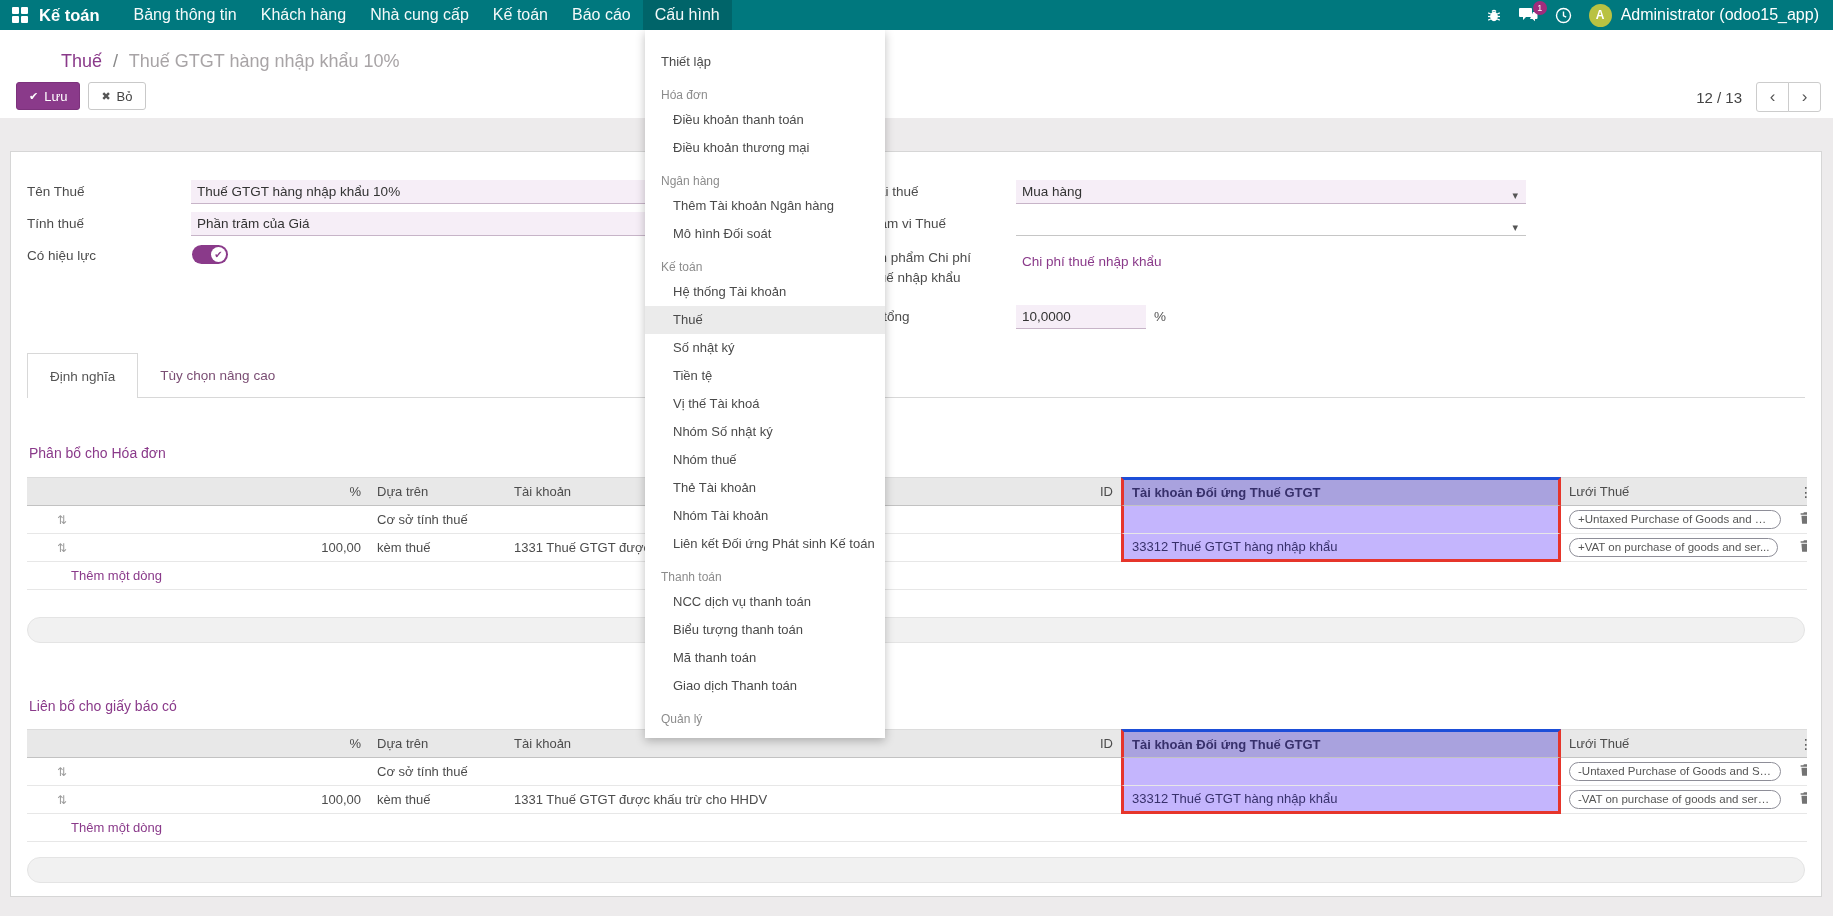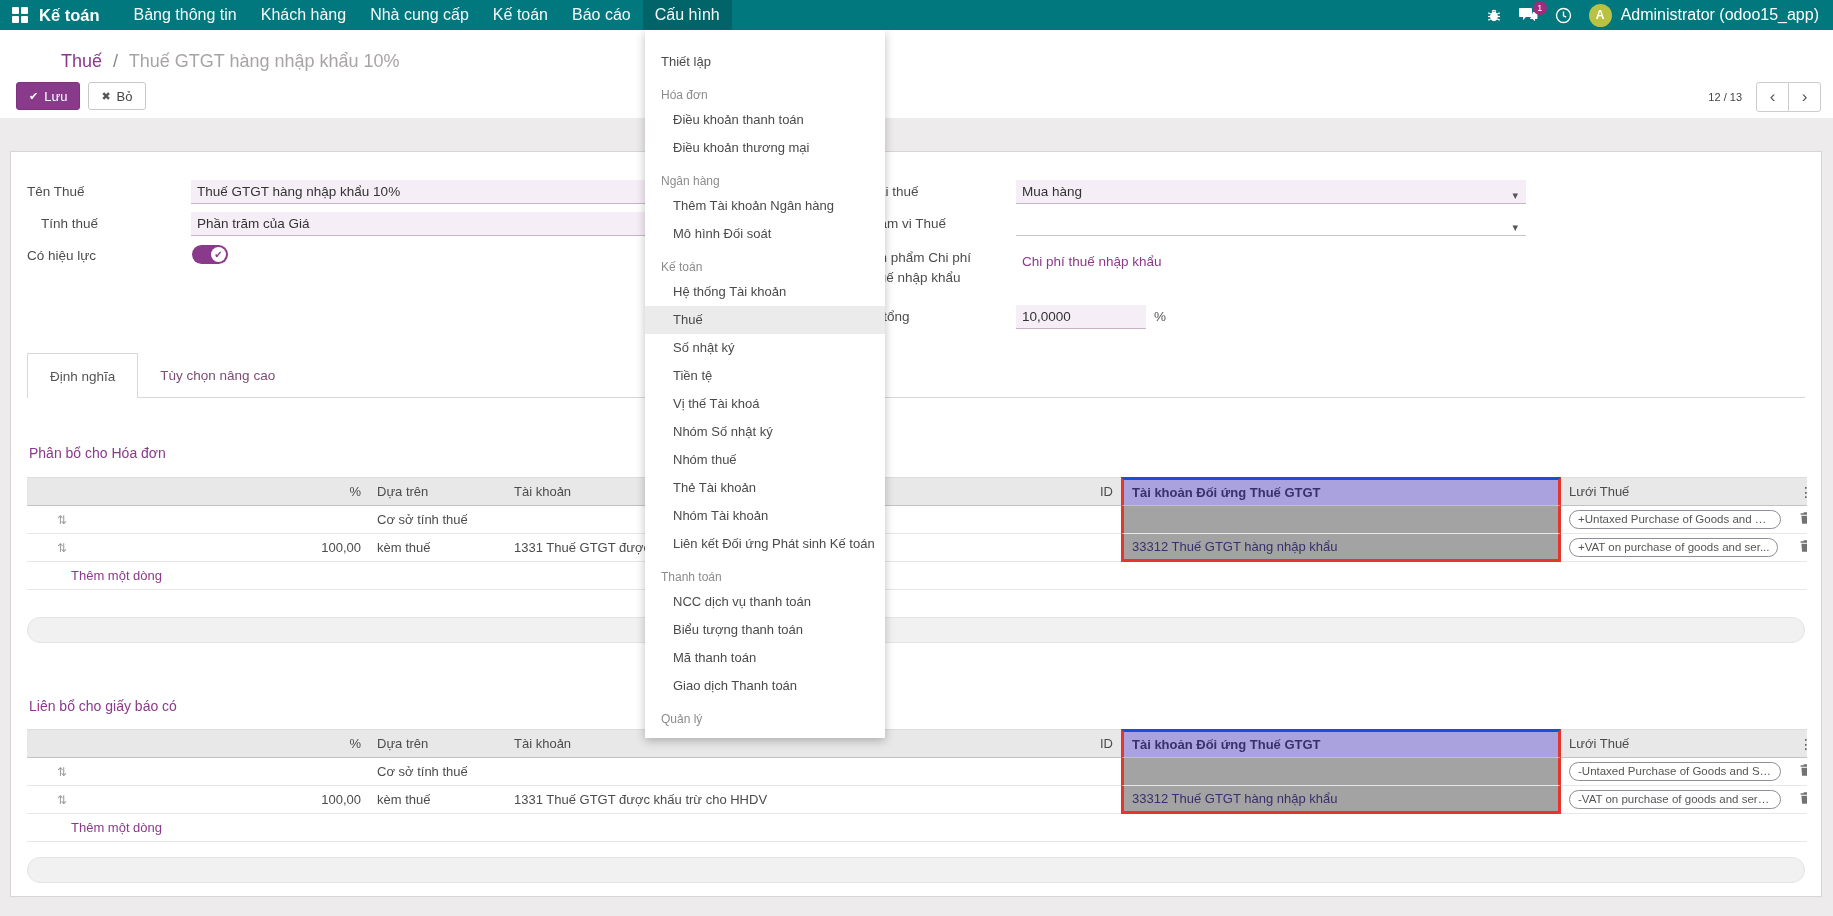--- a/index.html
+++ b/index.html
@@ -37,21 +37,21 @@
   .bc-current { color:#a8a4a6; }
   .cp-buttons { position:absolute; top:52px; left:16px; display:flex; gap:8px; }
   .btn { height:28px; padding:0 12px; border-radius:3px; font-size:13px;
          display:flex; align-items:center; gap:6px; cursor:pointer; }
   .btn-primary { background:#8a3a8a; border:1px solid #7c327c; color:#fff; }
   .btn-secondary { background:#fff; border:1px solid #c9c9c9; color:#444; }
   .btn .ic { font-size:11px; }
   .btn-secondary .ic { color:#555; }
   .pager { position:absolute; top:52px; right:12px; display:flex;
            align-items:center; gap:14px; }
-  .pager-value { font-size:11px; color:#444; }
+  .pager-value { font-size:15px; color:#444; }
   .pager-btns { display:flex; }
   .pager-btn { width:33px; height:30px; background:#fff; border:1px solid #ccc;
                color:#555; font-size:17px; line-height:28px; text-align:center;
                cursor:pointer; }
   .pager-btn.prev { border-radius:3px 0 0 3px; }
   .pager-btn.next { border-radius:0 3px 3px 0; margin-left:-1px; }
 
   
   .sheet { position:absolute; top:151px; left:10px; width:1812px; height:746px;
            background:#fff; border:1px solid #d6d6d6; z-index:10; }
@@ -88,21 +88,21 @@
   .dist th { height:29px; background:#e8e8e8; border-bottom:1px solid #c2c2c2;
              border-top:1px solid #dcdcdc; font-weight:normal; text-align:left;
              padding:0 8px; white-space:nowrap; overflow:hidden; }
   .dist td { height:28px; border-bottom:1px solid #e7e7e7; padding:0 8px;
              white-space:nowrap; overflow:hidden; background:#fff; }
   .dist .r { text-align:right; }
   .dist .c { text-align:center; }
   .dist th.hl { background:#a9a2de; border-top:3px solid #1d4ed8;
                 border-left:3px solid #e6352b; border-right:3px solid #e6352b;
                 color:#37306b; font-weight:bold; }
-  .dist td.hl { background:#a3a3a3; border-left:3px solid #e6352b;
+  .dist td.hl { background:#c4b5fd; border-left:3px solid #e6352b;
                 border-right:3px solid #e6352b; color:#37306b; }
   .dist tr.rlast td.hl { border-bottom:3px solid #e6352b; }
   .drag { color:#9a9a9a; font-size:12px; cursor:grab; }
   .kebab { color:#555; font-size:14px; text-align:center; cursor:pointer; }
   .tag { display:inline-block; max-width:212px; border:1px solid #8e8e98;
          border-radius:10px; padding:1px 8px; font-size:11.5px; color:#555;
          line-height:15px; overflow:hidden; text-overflow:ellipsis;
          white-space:nowrap; vertical-align:middle; }
   .trashbtn { cursor:pointer; display:inline-block; }
   .addline { color:#8a3a8a; cursor:pointer; padding-left:44px !important;
@@ -196,21 +196,21 @@
         <span class="pager-btn next">›</span>
       </span>
     </div>
   </div>
 
   <div class="sheet">
 
     <div class="flabel" style="top:30px; left:16px; width:150px;">Tên Thuế</div>
     <div class="fval inp" style="top:28px; left:180px; width:460px;">Thuế GTGT hàng nhập khẩu 10%</div>
 
-    <div class="flabel" style="top:62px; left:16px; width:150px;margin-left:14px;">Tính thuế</div>
+    <div class="flabel" style="top:62px; left:16px; width:150px;">Tính thuế</div>
     <div class="fval sel" style="top:60px; left:180px; width:460px;">Phần trăm của Giá</div>
 
     <div class="flabel" style="top:94px; left:16px; width:150px;">Có hiệu lực</div>
     <div class="toggle" style="top:93px; left:181px;">
       <span class="knob">✔</span>
     </div>
 
     <div class="flabel" style="top:30px; left:852px; width:150px;">Loại thuế</div>
     <div class="fval sel" style="top:28px; left:1005px; width:510px;">
       <span>Mua hàng</span>

